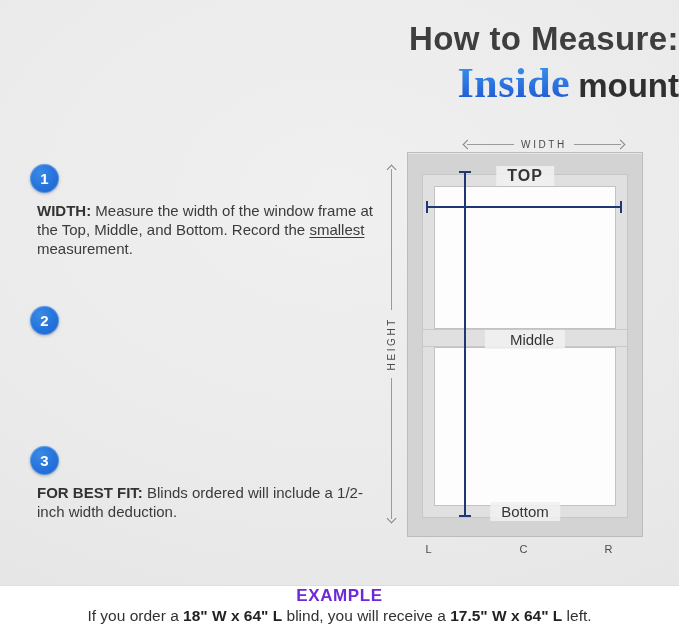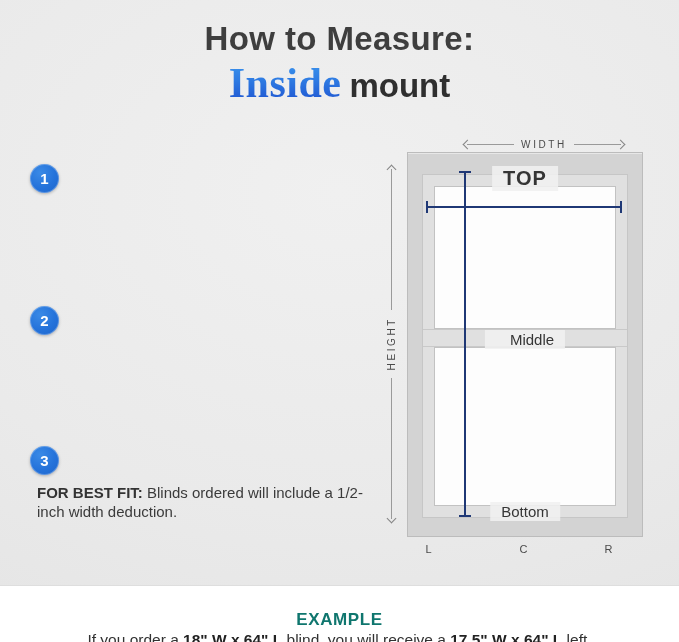--- a/index.html
+++ b/index.html
@@ -3,21 +3,21 @@
 <meta charset="utf-8">
 <style>
   * { margin:0; padding:0; box-sizing:border-box; }
   body { width:679px; height:642px; font-family:"Liberation Sans", sans-serif; }
   .canvas {
     position:relative; width:679px; height:642px; overflow:hidden;
     background: radial-gradient(ellipse 120% 90% at 50% 30%, #f0f0f0 0%, #eaeaea 55%, #e3e3e3 100%);
   }
 
   
-  .header { position:absolute; top:20px; left:0; right:0; text-align:center; }
+  .header { position:absolute; top:20px; left:0; right:0; text-align:right; }
   .title-line1 { font-size:33px; font-weight:700; color:#3e3e3e; letter-spacing:.4px; }
   .title-line2 { margin-top:1px; }
   .title-emph {
     font-size:42px; font-weight:700; letter-spacing:.5px; color:#2160d4;
     background:linear-gradient(180deg,#3c97ee 0%, #2e7ae2 45%, #1c4fce 100%);
     -webkit-background-clip:text; background-clip:text;font-family:Liberation Serif, serif; -webkit-text-fill-color:transparent;
   }
   .title-rest { font-size:33px; font-weight:600; color:#2f2f2f; margin-left:8px; }
 
   
@@ -67,49 +67,50 @@
           background:#1f3875; top:-5px; }
   .mline-h::before { left:0; } .mline-h::after { right:0; }
   .mline-v { position:absolute; left:464px; top:171px; width:2px; height:346px; background:#1f3875; }
   .mline-v::before, .mline-v::after { content:""; position:absolute; height:2px; width:12px;
           background:#1f3875; left:-5px; }
   .mline-v::before { top:0; } .mline-v::after { bottom:0; }
 
   .chip { position:absolute; left:525px; transform:translateX(-50%);
           background:rgba(240,240,240,.88); color:#353535; padding:1px 11px;
           font-size:15px; font-weight:500; white-space:nowrap; }
-  .chip.top-chip { top:166px; font-size:20px; font-weight:600; letter-spacing:1px; }
+  .chip.top-chip { top:166px; font-size:16px; font-weight:600; letter-spacing:1px; }
   .chip.middle-chip { top:330px;padding-left:25px; }
   .chip.bottom-chip { top:502px; }
 
   .axis-letter { position:absolute; top:543px; transform:translateX(-50%);
                  font-size:11px; color:#4a4a4a; letter-spacing:1px; font-weight:500; }
   .axis-l { left:429px; } .axis-c { left:524px; } .axis-r { left:609px; }
 
   
   .footer { position:absolute; left:0; top:585px; width:679px; height:57px;
             background:#ffffff; border-top:1px solid #dedede; text-align:center; }
-  .example-heading { margin-top:24px; font-size:17px; font-weight:700; color:#0f766e; letter-spacing:.6px; }
+  .example-heading { margin-top:0; font-size:17px; font-weight:700; color:#6d28d9; letter-spacing:.6px; }
   .example-text { margin-top:1px; font-size:15.5px; color:#323232; }
   .example-text b { font-weight:700; color:#222; }
 </style>
 </head>
 <body>
 
 <div class="canvas">
 
   <div class="header">
     <div class="title-line1">How to Measure:</div>
     <div class="title-line2">
       <span class="title-emph">Inside</span><span class="title-rest">mount</span>
     </div>
   </div>
 
   <div class="step step-1">
     <div class="num-circle">1</div>
+    <p><b>WIDTH:</b><span> Measure the width of the window frame at the Top, Middle, and Bottom. Record the </span><u>smallest</u><span> measurement.</span></p>
   </div>
 
   <div class="step step-2">
     <div class="num-circle">2</div>
   </div>
 
   <div class="step step-3">
     <div class="num-circle">3</div>
     <p><b>FOR BEST FIT:</b><span> Blinds ordered will include a 1/2-inch width deduction.</span><u></u><span></span></p>
   </div>

